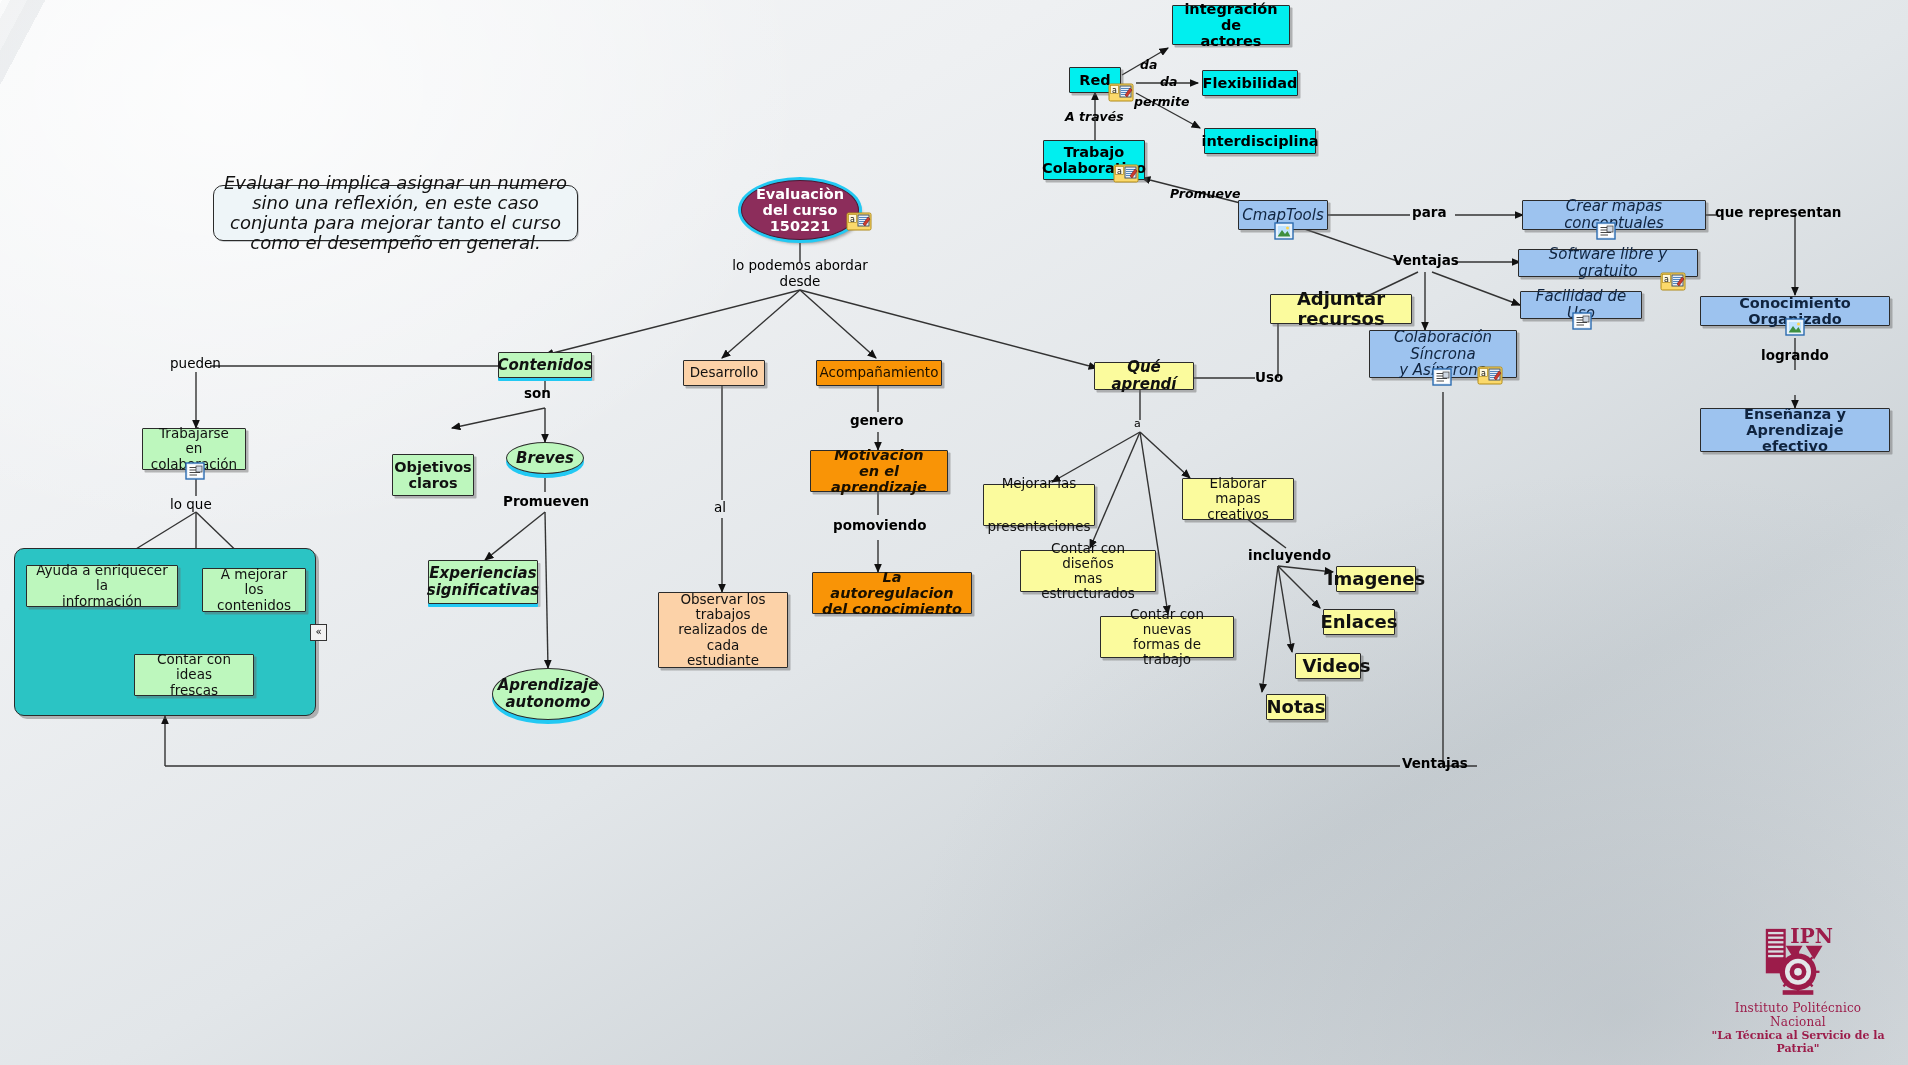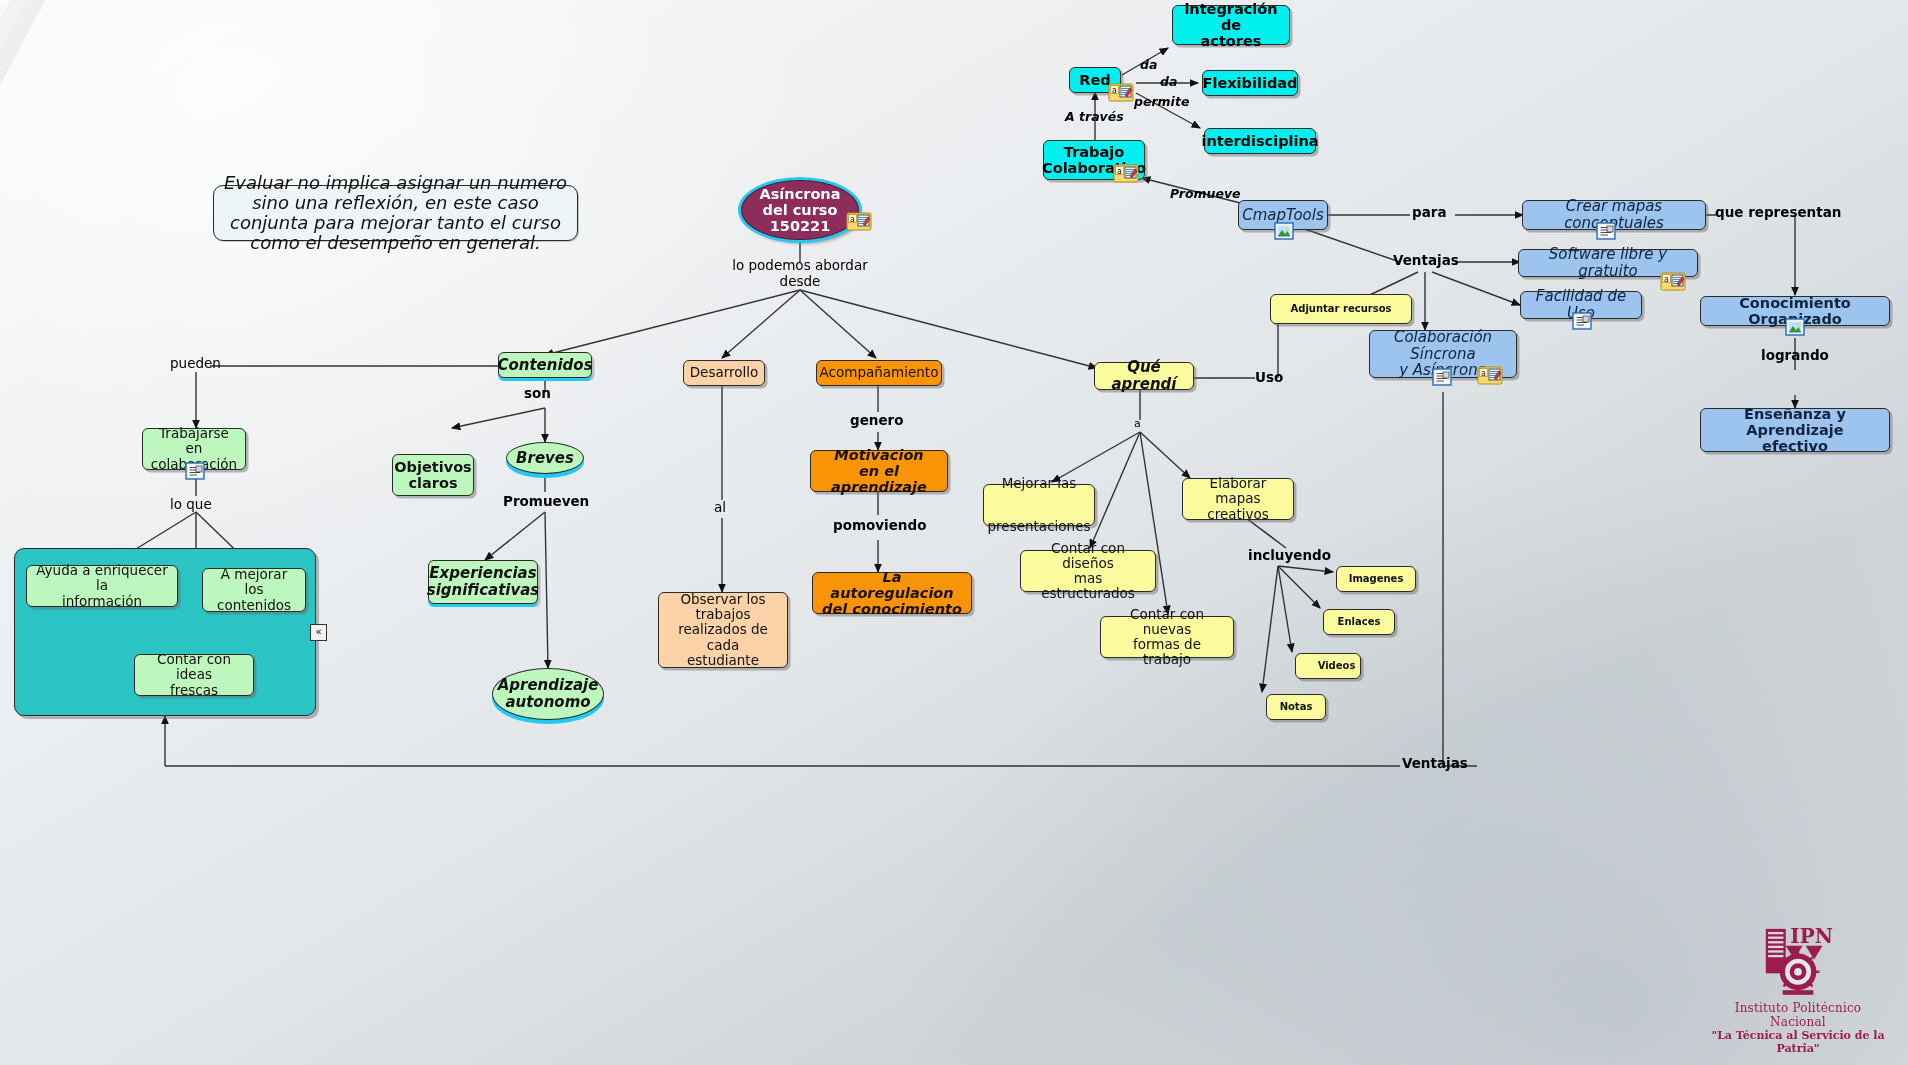--- a/index.html
+++ b/index.html
@@ -22,30 +22,30 @@
     background:
       radial-gradient(ellipse 900px 700px at 12% 8%, rgba(255,255,255,.75), rgba(255,255,255,0) 65%),
       radial-gradient(ellipse 1200px 900px at 85% 95%, rgba(150,160,168,.35), rgba(255,255,255,0) 60%);
   }
   #svglayer{position:absolute;inset:0;z-index:1;pointer-events:none;}
   #nodes{position:absolute;inset:0;z-index:2;}
 
   
   .node{position:absolute;box-sizing:border-box;display:flex;align-items:center;
     justify-content:center;text-align:center;line-height:1.12;
-    border:1px solid #2b2b2b;border-radius:6px;
+    border:1px solid #2b2b2b;border-radius:1px;
     box-shadow:2.5px 2.5px 0 rgba(105,105,105,.45);
     padding:3px 7px;}
   .node span{display:block;}
 
   .n-cyan{background:#00efef;color:#000;font-weight:bold;font-size:14.5px;}
   .n-blue{background:#9dc3ef;color:#10243f;font-style:italic;font-size:15px;}
   .n-blue-b{background:#9dc3ef;color:#10243f;font-weight:bold;font-style:normal;font-size:14.5px;}
   .n-yellow{background:#fbfb9d;color:#111;font-size:13.5px;}
-  .n-yellow-b{background:#fbfb9d;color:#111;font-weight:bold;font-size:10px;}
+  .n-yellow-b{background:#fbfb9d;color:#111;font-weight:bold;font-size:18px;}
   .n-yellow-bi{background:#fbfb9d;color:#111;font-weight:bold;font-style:italic;font-size:15px;}
   .n-green{background:#bdf7bd;color:#111;font-size:13.5px;}
   .n-green-b{background:#bdf7bd;color:#111;font-weight:bold;font-size:14.5px;}
   .n-green-bi{background:#bdf7bd;color:#111;font-weight:bold;font-style:italic;font-size:15px;}
   .n-peach{background:#fcd2a8;color:#111;font-size:13.5px;}
   .n-orange{background:#f99406;color:#1a1000;font-weight:bold;font-style:italic;font-size:14.5px;}
   .n-teal{background:#2bc4c4;}
   .n-note{background:#eef5f8;color:#111;font-style:italic;font-size:18px;border-radius:10px;
     box-shadow:1px 1px 0 rgba(120,130,136,.4);}
   .n-maroon{background:#8c2d5b;color:#fff;font-weight:bold;font-size:14.5px;
@@ -167,21 +167,21 @@
   </g>
 </svg>
 
 <div id="nodes">
 
   <div class="node n-note" style="left:213px;top:185px;width:365px;height:56px;">
     <span>Evaluar no implica asignar un numero sino una reflexión, en este caso conjunta para mejorar tanto el curso como el desempeño en general.</span>
   </div>
 
   <div class="node n-maroon glow-maroon" style="left:741px;top:180px;width:118px;height:60px;flex-direction:column;">
-    <span>Asíncrona</span>
+    <span>Evaluaciòn</span>
     <span>del curso</span>
     <span>150221</span>
   </div>
   <div class="ico note" style="left:846px;top:212px;">
     <svg viewBox="0 0 26 19">
         <rect x="1" y="1" width="24" height="17" rx="1.5" fill="#fbd96b" stroke="#b08a18"></rect>
         <rect x="2.5" y="2.5" width="8" height="8" fill="#fff8dc" stroke="#b08a18" stroke-width=".7"></rect>
         <text x="4" y="9.5" font-size="8" font-family="DejaVu Sans" fill="#111">a</text>
         <rect x="12" y="3" width="11" height="11" fill="#e8f0f8" stroke="#456"></rect>
         <g stroke="#2b6cb0" stroke-width=".8">

